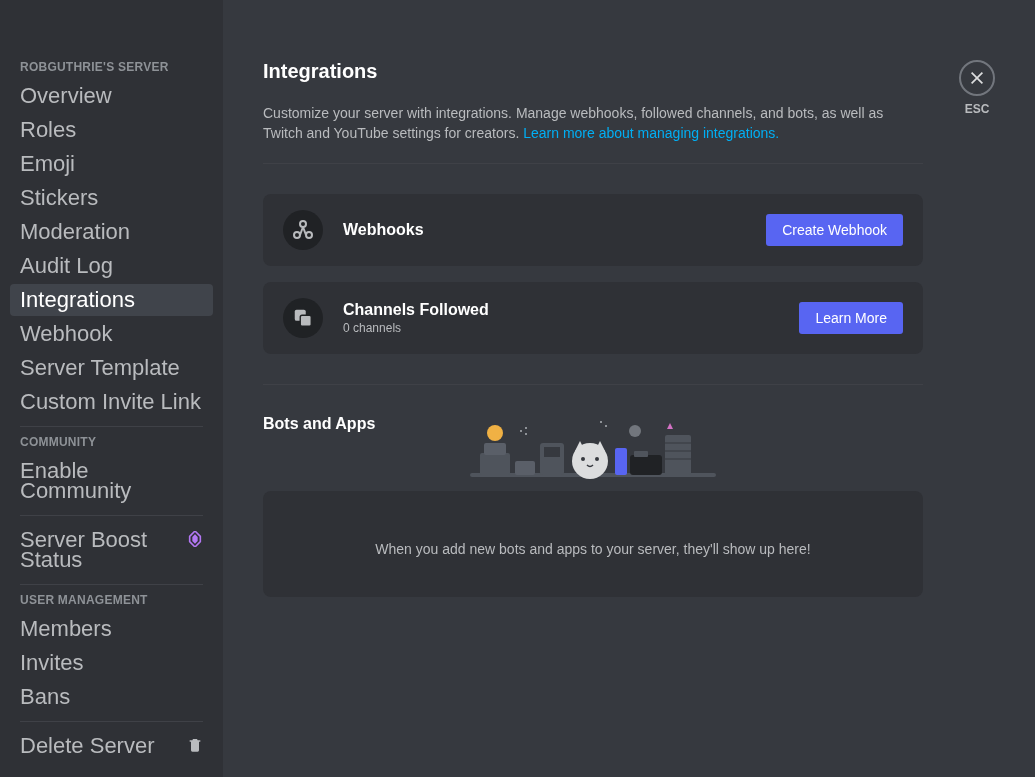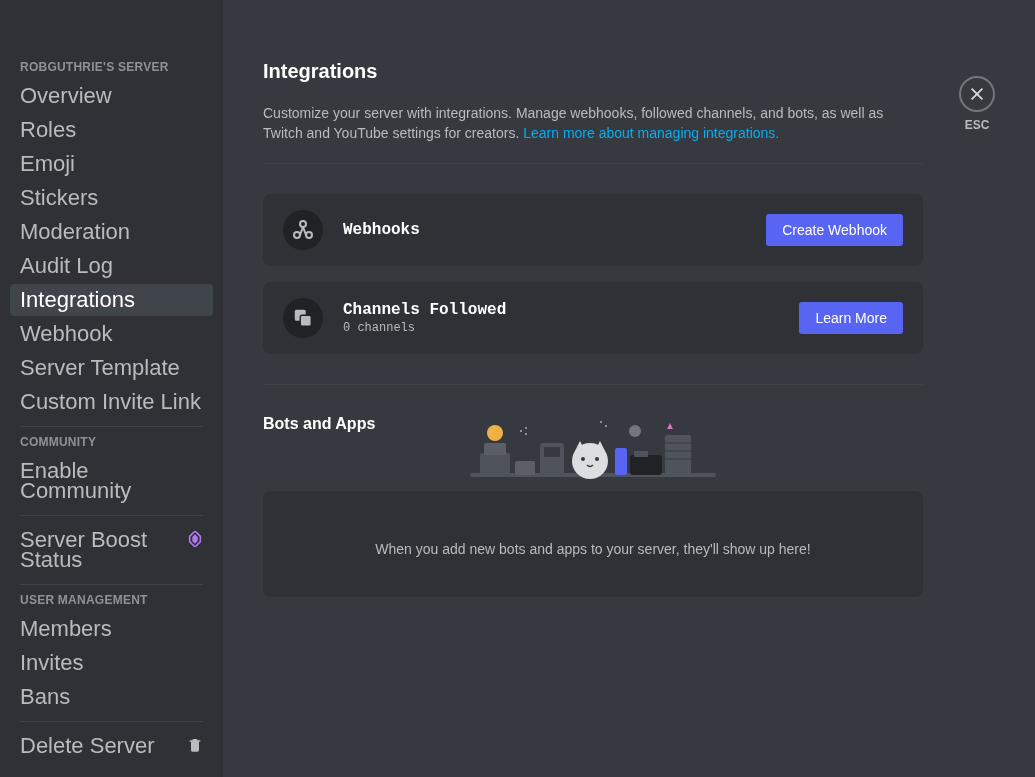--- a/index.html
+++ b/index.html
@@ -87,21 +87,21 @@
     width: 40px;
     height: 40px;
     background: #202225;
     border-radius: 50%;
     display: flex;
     align-items: center;
     justify-content: center;
     margin-right: 20px;
     flex-shrink: 0;
   }
-  .card-body { flex: 1; font-family: Liberation Mono, monospace; }
+  .card-body { flex: 1; }
   .card-title {
     font-size: 16px;
     font-weight: 600;
     color: #fff;
   }
   .card-sub {
     font-size: 12px;
     color: #b9bbbe;
     margin-top: 2px;
   }
@@ -135,21 +135,21 @@
     height: 78px;
     margin: -90px auto 0 auto;
   }
   .empty-text {
     font-size: 14px;
     color: #b9bbbe;
     margin-top: 0;
   }
   .close-area {
     position: absolute;
-    top: 76px;
+    top: 60px;
     right: 40px;
     display: flex;
     flex-direction: column;
     align-items: center;
     cursor: pointer;
   }
   .close-btn {
     width: 36px;
     height: 36px;
     border: 2px solid #72767d;

